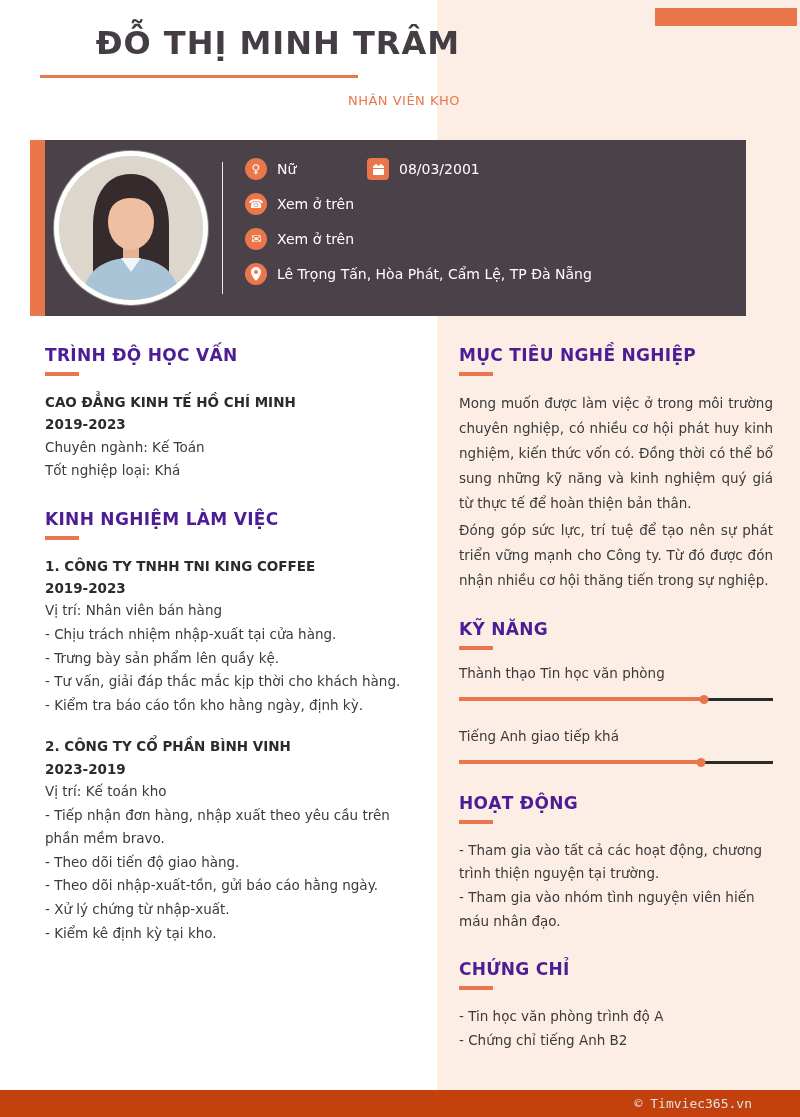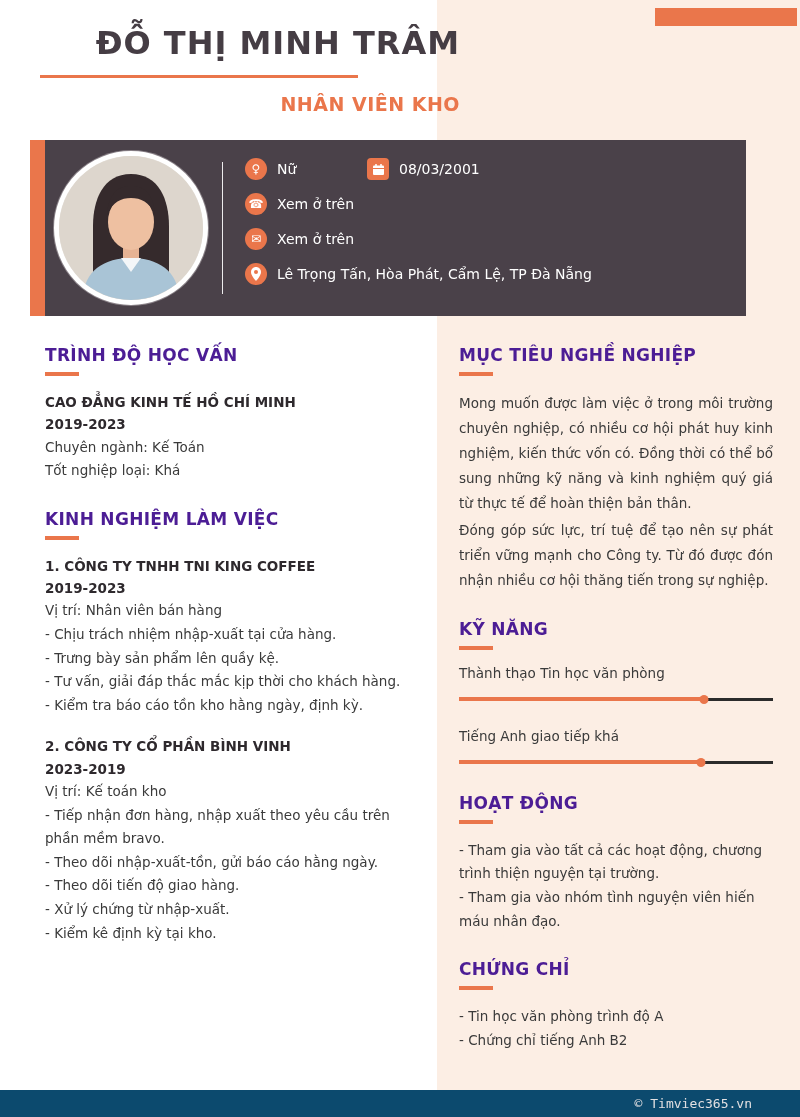--- a/index.html
+++ b/index.html
@@ -9,21 +9,21 @@
     background:#ffffff; overflow:hidden;
   }
   
   .right-bg { position:absolute; left:437px; top:0; width:363px; height:1090px; background:#fceee4; }
   .top-accent { position:absolute; left:655px; top:8px; width:142px; height:18px; background:#ea764b; }
 
   
   .header { position:absolute; left:40px; top:24px; width:420px;text-align:right; }
   .name { font-size:32px; font-weight:bold; color:#453d44; letter-spacing:1px; line-height:1.2; }
   .name-underline { width:318px; height:3px; background:#ea764b; margin-top:13px; }
-  .job-title { margin-top:15px; color:#ea764b; font-weight:bold; font-size:19px; letter-spacing:0.5px; }
+  .job-title { margin-top:15px; color:#ea764b; font-weight:normal; font-size:13px; letter-spacing:0.5px; }
 
   
   .info-band { position:absolute; left:30px; top:140px; width:716px; height:176px; background:#4a4149; }
   .band-accent { position:absolute; left:0; top:0; width:15px; height:100%; background:#ea764b; }
   .photo-wrap {
     position:absolute; left:24px; top:11px; width:154px; height:154px;
     border-radius:50%; border:5px solid #ffffff; overflow:hidden; background:#e8e4de;
     box-shadow:0 0 0 1px #8a8288;
   }
   .photo-wrap svg { display:block; }
@@ -54,21 +54,21 @@
   .para { font-size:13.5px; line-height:1.85; text-align:justify; margin-bottom:2px; }
 
   .skill { margin-bottom:24px; }
   .skill-label { font-size:13.5px; margin-bottom:13px; }
   .skill-bar { position:relative; height:10px; }
   .bar-base { position:absolute; left:0; right:0; top:4px; height:3px; background:#2b2b2b; }
   .bar-fill { position:absolute; left:0; top:3.5px; height:4px; background:#ea764b; }
   .bar-dot { position:absolute; top:1px; width:9px; height:9px; border-radius:50%; background:#ea764b; transform:translateX(-50%); }
 
   .footer {
-    position:absolute; left:0; bottom:0; width:800px; height:27px; background:#0c4a6e;
+    position:absolute; left:0; bottom:0; width:800px; height:27px; background:#c2410c;
     display:flex; align-items:center; justify-content:flex-end; padding-right:48px;
     color:#e3e0e2; font-size:13px; font-family:"DejaVu Sans Mono", monospace;
   }
 </style>
 </head>
 <body>
 
 <div class="page">
 
   <div class="right-bg"></div>
@@ -164,22 +164,22 @@
         <div class="line">- Trưng bày sản phẩm lên quầy kệ.</div>
         <div class="line">- Tư vấn, giải đáp thắc mắc kịp thời cho khách hàng.</div>
         <div class="line">- Kiểm tra báo cáo tồn kho hằng ngày, định kỳ.</div>
       </div>
 
       <div class="job">
         <div class="bold-line">2. CÔNG TY CỔ PHẦN BÌNH VINH</div>
         <div class="bold-line">2023-2019</div>
         <div class="line">Vị trí: Kế toán kho</div>
         <div class="line">- Tiếp nhận đơn hàng, nhập xuất theo yêu cầu trên phần mềm bravo.</div>
+        <div class="line">- Theo dõi tiến độ giao hàng.</div>
         <div class="line">- Theo dõi nhập-xuất-tồn, gửi báo cáo hằng ngày.</div>
-        <div class="line">- Theo dõi tiến độ giao hàng.</div>
         <div class="line">- Xử lý chứng từ nhập-xuất.</div>
         <div class="line">- Kiểm kê định kỳ tại kho.</div>
       </div>
     </div>
   </div>
 
   <div class="right-col">
 
     <div class="sec">
       <div class="sec-title">MỤC TIÊU NGHỀ NGHIỆP</div>

